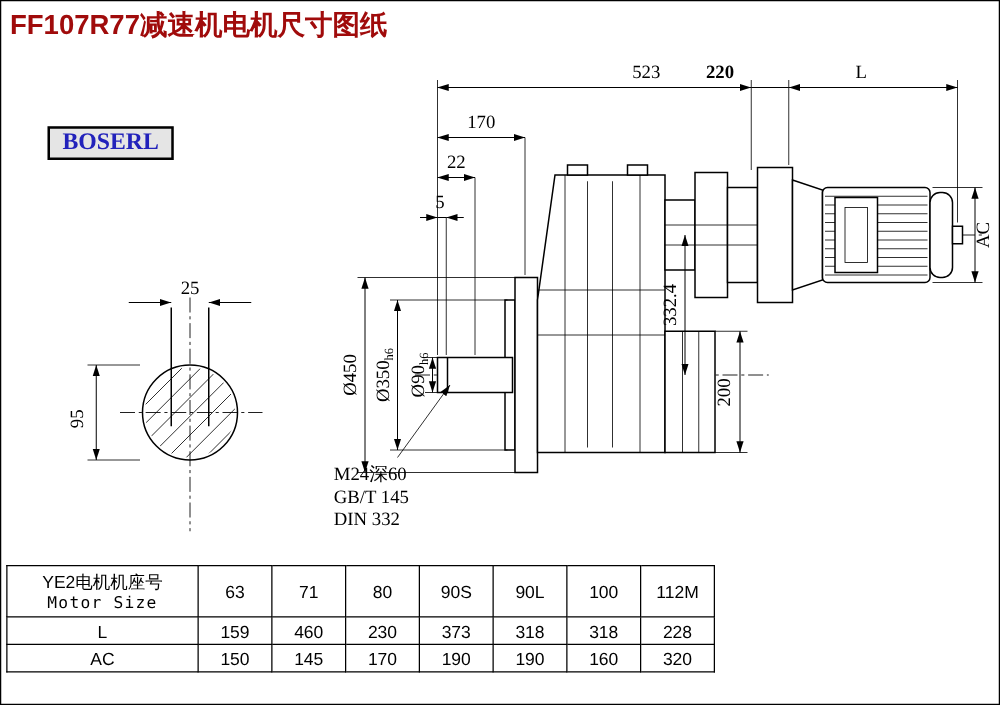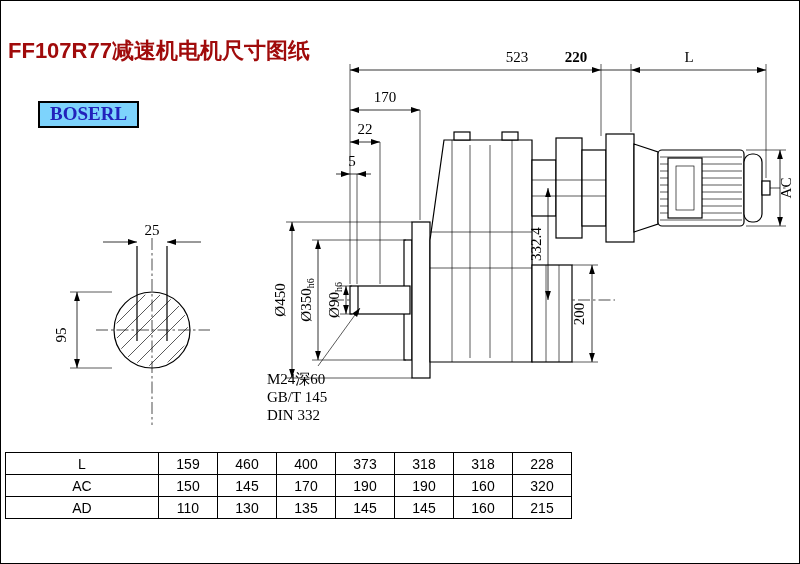--- a/index.html
+++ b/index.html
@@ -1,20 +1,20 @@
 <!DOCTYPE html>
 <html><head>
 <meta charset="utf-8">
 <style>
   html,body{margin:0;padding:0;}
   body{width:800px;height:564px;position:relative;background:#fff;font-family:"Liberation Sans",sans-serif;color:#000;overflow:hidden;}
   #frame{position:absolute;inset:0;border:1px solid #000;pointer-events:none;}
-  .title{position:absolute;left:8px;top:5px;font-size:22px;font-weight:bold;color:#a00b0b;white-space:nowrap;margin-top:31px;}
+  .title{position:absolute;left:8px;top:5px;font-size:22px;font-weight:bold;color:#a00b0b;white-space:nowrap;}
   .logo{position:absolute;left:38px;top:101px;border:2px solid #000;padding:0 10px 1px 10px;
-        font-family:"Liberation Serif",serif;font-weight:bold;font-size:19px;color:#2222bb;background:#7dd3fc;}
+        font-family:"Liberation Serif",serif;font-weight:bold;font-size:19px;color:#2222bb;background:#e5e5e5;}
   svg{position:absolute;left:0;top:0;}
   .g{stroke:#000;stroke-width:1.2;fill:none;}
   .gf{stroke:#000;stroke-width:1.2;fill:#fff;}
   .t{stroke:#000;stroke-width:0.65;fill:none;}
   .d{stroke:#000;stroke-width:0.8;fill:none;}
   .cl{stroke:#000;stroke-width:0.7;stroke-dasharray:12 3 2.5 3;fill:none;}
   .dt{font-family:"Liberation Serif",serif;font-size:15px;fill:#000;}
   table.spec{position:absolute;left:5px;top:452px;border-collapse:collapse;font-size:14px;background:#fff;}
   table.spec td{border:1px solid #000;text-align:center;padding:0 2px;height:21px;}
   table.spec td.c0{width:148px;}
@@ -180,44 +180,47 @@
   <g>
     <line class="t" x1="318" y1="366" x2="360" y2="308" marker-end="url(#arr)"></line>
     <text class="dt" x="267" y="384" font-size="16">M24深60</text>
     <text class="dt" x="267" y="402" font-size="16">GB/T 145</text>
     <text class="dt" x="267" y="420" font-size="16">DIN 332</text>
   </g>
 </svg>
 
 <table class="spec">
   <tbody>
+      <tr class="hdr">
+    <td class="c0">
+      <div>YE2电机机座号</div>
+      <div class="mono">Motor Size</div>
+    </td>
+    <td class="cv">63</td>
+    <td class="cv">71</td>
+    <td class="cv">80</td>
+    <td class="cv">90S</td>
+    <td class="cv">90L</td>
+    <td class="cv">100</td>
+    <td class="cv">112M</td>
+  </tr>
   <tr>
     <td class="c0">L</td>
     <td class="cv">159</td>
     <td class="cv">460</td>
-    <td class="cv">400</td>
+    <td class="cv">230</td>
     <td class="cv">373</td>
     <td class="cv">318</td>
     <td class="cv">318</td>
     <td class="cv">228</td>
   </tr>
   <tr>
     <td class="c0">AC</td>
     <td class="cv">150</td>
     <td class="cv">145</td>
     <td class="cv">170</td>
     <td class="cv">190</td>
     <td class="cv">190</td>
     <td class="cv">160</td>
     <td class="cv">320</td>
   </tr>
-  <tr>
-    <td class="c0">AD</td>
-    <td class="cv">110</td>
-    <td class="cv">130</td>
-    <td class="cv">135</td>
-    <td class="cv">145</td>
-    <td class="cv">145</td>
-    <td class="cv">160</td>
-    <td class="cv">215</td>
-  </tr>
 </tbody>
   </table>
 
 </body></html>

